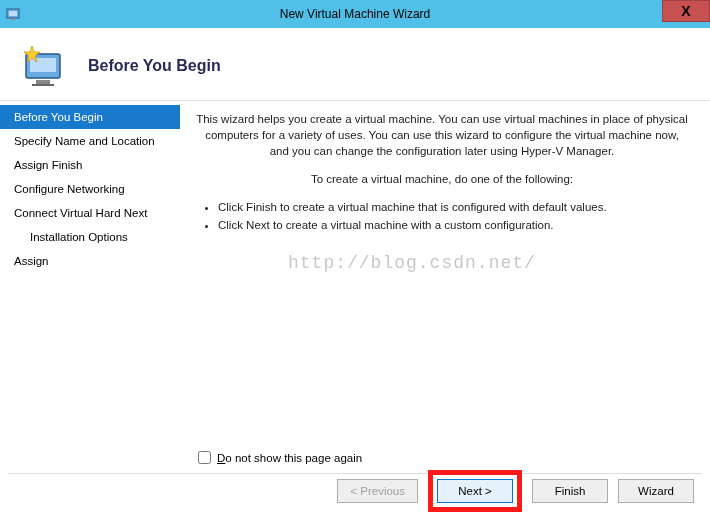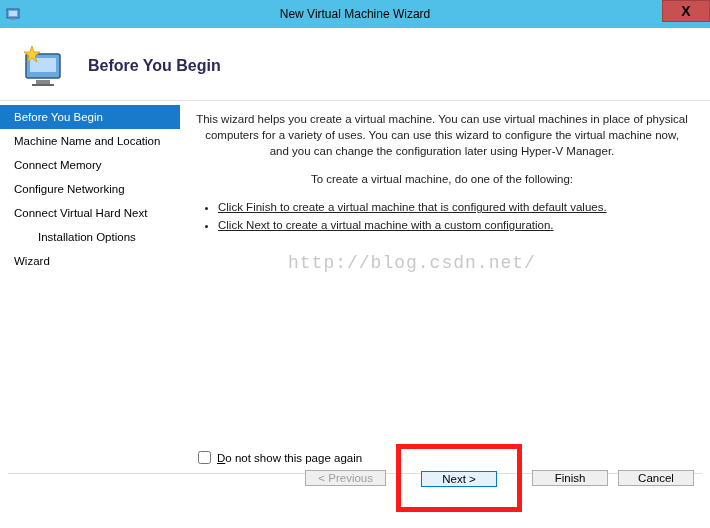--- a/index.html
+++ b/index.html
@@ -9,32 +9,32 @@
     .titlebar-icon svg { width:16px; height:16px; }
     .titlebar-title { position:absolute; left:50%; transform:translateX(-50%); font-size:12px; color:#000; }
     .close-btn { position:absolute; right:0; top:0; width:48px; height:22px; background:#c75050; color:#000; text-align:center; font-size:14px; line-height:20px; font-weight:bold; cursor:default; border:1px solid #a04040;}
     .header { display:flex; align-items:center; padding:14px 18px 10px 18px; border-bottom:1px solid #ddd; }
     .header-icon { width:48px; height:48px; margin-right:22px; }
     .header-title { font-size:16px; font-weight:bold; color:#2a2a5a; }
     .body { display:flex; height:360px; }
     .sidebar { width:180px; background:#fff; padding-top:4px; }
     .side-item { font-size:11.5px; padding:6px 10px 6px 14px; color:#000; cursor:default; }
     .side-item.selected { background:#1979ca; color:#fff; }
-    .side-item.indent { padding-left:38px; }
+    .side-item.indent { padding-left:30px; }
     .main { flex:1; padding:10px 20px 0 14px; font-size:11.5px; color:#222; line-height:1.4; position:relative; }
     .para { margin-bottom:12px;text-align:center; }
-    .bullets { margin:4px 0 12px 24px;text-decoration:underline; }
+    .bullets { margin:4px 0 12px 24px; }
     .bullets li { font-size:11.5px; margin-bottom:2px; }
     .watermark { position:absolute; top:150px; left:108px; color:#c8c8c8; font-size:18px; font-family:"Courier New", monospace; letter-spacing:1px; pointer-events:none; }
     .checkbox-row { position:absolute; left:198px; bottom:64px; display:flex; align-items:center; font-size:11.5px; }
     .checkbox-row input { margin-right:6px; width:13px; height:13px; }
     .button-row { position:absolute; bottom:16px; right:16px; display:flex; gap:10px; align-items:center; }
-    .btn { min-width:76px; height:16px; font-size:11.5px; background:#efefef; border:1px solid #adadad; padding:0 12px; cursor:default; }
+    .btn { min-width:76px; height:24px; font-size:11.5px; background:#efefef; border:1px solid #adadad; padding:0 12px; cursor:default; }
     .btn:disabled { color:#a0a0a0; }
-    .btn-default-wrap { padding:20px; border:5px solid #ff1a1a; }
+    .btn-default-wrap { padding:4px; border:5px solid #ff1a1a; }
     .btn.default { border:1px solid #0078d7; background:#e5f1fb; }
     .underline-first::first-letter { text-decoration:underline; }
     .hr-bottom { position:absolute; left:8px; right:8px; bottom:54px; border-top:1px solid #ddd; }
   </style>
 </head>
 <body>
 
 <div class="titlebar">
   <span class="titlebar-icon">
     <svg viewBox="0 0 16 16">
@@ -56,26 +56,26 @@
       <rect x="14" y="42" width="22" height="2" fill="#666"></rect>
       <polygon points="14,4 16,10 22,10 17,14 19,20 14,16 9,20 11,14 6,10 12,10" fill="#ffcc33" stroke="#d49a00" stroke-width="0.8"></polygon>
     </svg>
   </span>
   <div class="header-title">Before You Begin</div>
 </div>
 
 <div class="body">
   <div class="sidebar">
     <div class="side-item selected">Before You Begin</div>
-    <div class="side-item">Machine Name and Location</div>
-    <div class="side-item">Connect Memory</div>
+    <div class="side-item">Specify Name and Location</div>
+    <div class="side-item">Assign Finish</div>
     <div class="side-item">Configure Networking</div>
     <div class="side-item">Connect Virtual Hard Next</div>
     <div class="side-item indent">Installation Options</div>
-    <div class="side-item">Wizard</div>
+    <div class="side-item">Assign</div>
   </div>
   <div class="main">
     <div class="para">This wizard helps you create a virtual machine. You can use virtual machines in place of physical computers for a variety of uses. You can use this wizard to configure the virtual machine now, and you can change the configuration later using Hyper-V Manager.</div>
     <div class="para">To create a virtual machine, do one of the following:</div>
     <ul class="bullets">
       <li>Click Finish to create a virtual machine that is configured with default values.</li>
       <li>Click Next to create a virtual machine with a custom configuration.</li>
     </ul>
     <div class="watermark">http://blog.csdn.net/</div>
   </div>
@@ -87,14 +87,14 @@
   <input type="checkbox" style="">
   <span class="underline-first">Do not show this page again</span>
 </label>
 
 <div class="button-row">
   <button class="btn" disabled=""><span>&lt; Previous</span></button>
   <span class="btn-default-wrap">
     <button class="btn default"><span class="underline-first">Next &gt;</span></button>
   </span>
   <button class="btn"><span class="underline-first">Finish</span></button>
-  <button class="btn"><span>Cancel</span></button>
+  <button class="btn"><span>Wizard</span></button>
 </div>
 
 </body></html>

